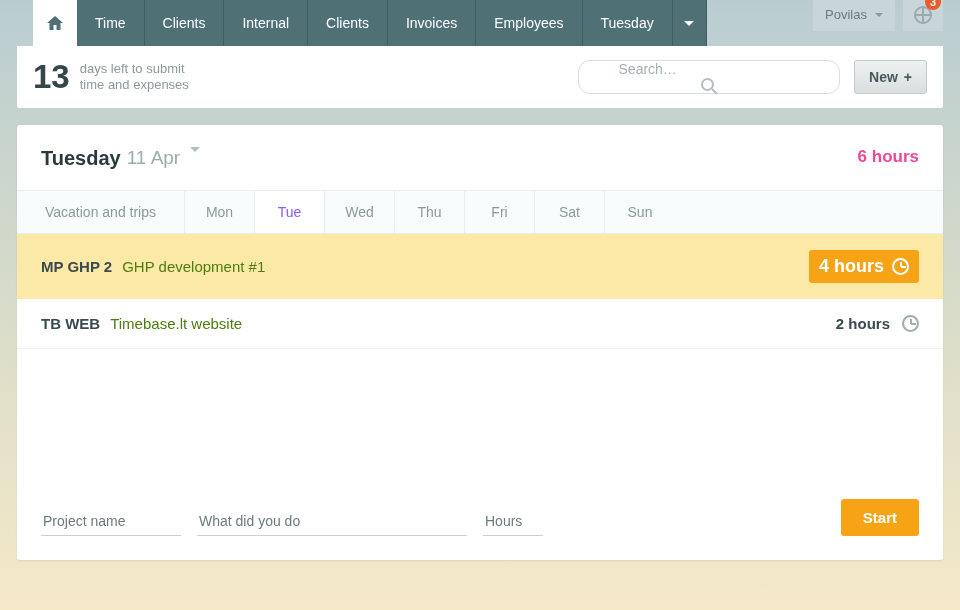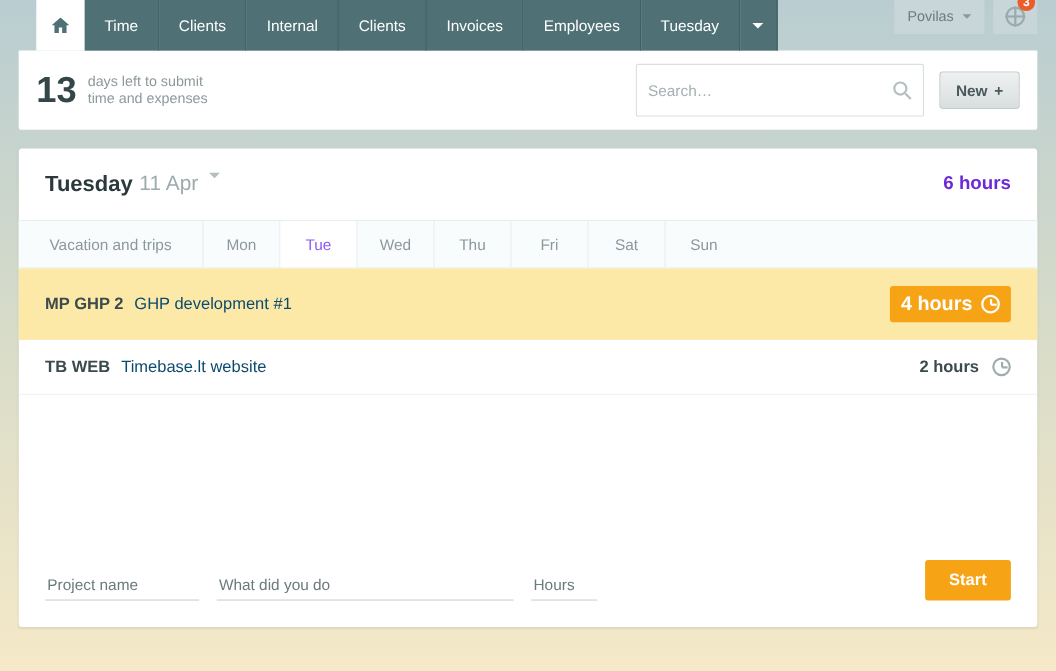--- a/index.html
+++ b/index.html
@@ -20,44 +20,44 @@
 .globe-wrap { background: #c8d6d9; height: 33px; width: 40px; display: flex; align-items: center; justify-content: center; position: relative; cursor: pointer; }
 .globe { width: 18px; height: 18px; border-radius: 50%; border: 2px solid #9aabae; position: relative; }
 .globe::before { content:""; position:absolute; left:50%; top:-2px; bottom:-2px; width:2px; background:#9aabae; transform:translateX(-50%);}
 .globe::after { content:""; position:absolute; top:50%; left:-2px; right:-2px; height:2px; background:#9aabae; transform:translateY(-50%);}
 .badge { position: absolute; top: -4px; right: 2px; background: #ea5c29; color: #fff; border-radius: 50%; width: 16px; height: 16px; font-size: 11px; display: flex; align-items: center; justify-content: center; font-weight: bold; }
 
 .subbar { background: #fff; margin: 0 17px; display: flex; align-items: center; padding: 12px 16px; border-bottom-left-radius: 2px; border-bottom-right-radius: 2px; }
 .days-num { font-size: 33px; font-weight: 600; color: #35464a; margin-right: 10px; }
 .days-text { font-size: 13px; color: #8c999c; line-height: 1.25; }
 .search-wrap { margin-left: auto; display: flex; align-items: center; gap: 14px; }
-.search-box { width: 262px; height: 48px; border: 1px solid #d6dfe1; border-radius: 2px; display: flex; align-items: center; padding: 0 10px; }
+.search-box { width: 262px; height: 34px; border: 1px solid #d6dfe1; border-radius: 12px; display: flex; align-items: center; padding: 0 10px; flex-direction: column; }
 .search-box input { border: none; outline: none; flex: 1; font-size: 14px; color: #666; background: transparent; }
 .search-box input::placeholder { color: #a5b0b3; }
 .search-icon svg { display:block; }
 .new-btn { height: 34px; background: linear-gradient(#eef1f1,#d9dede); border: 1px solid #c3cacb; border-radius: 3px; padding: 0 14px; display: flex; align-items: center; gap: 6px; font-size: 14px; font-weight: 600; color: #48585b; cursor: pointer; }
 .plus { font-size: 14px; font-weight: bold; }
 
 .panel { background: #fff; margin: 17px; border-radius: 3px; box-shadow: 0 1px 2px rgba(0,0,0,0.08); }
 .panel-head { display: flex; padding: 22px 24px 20px; }
 .day-title { font-size: 20px; font-weight: 700; color: #2b393c; }
 .day-date { font-size: 19px; color: #9dabae; margin-left: 6px; font-weight: 400; }
 .day-chev { margin-left: 10px; width:0;height:0;border-left:5px solid transparent;border-right:5px solid transparent;border-top:5px solid #b3bfc1; cursor:pointer;}
-.day-total { margin-left: auto; font-size: 17px; font-weight: 700; color: #6d28d9; }
+.day-total { margin-left: auto; font-size: 17px; font-weight: 700; color: #ec4899; }
 
 .weekbar { display: flex; border-top: 1px solid #e7eef0; border-bottom: 1px solid #e7eef0; background: #f9fcfc; }
 .weekcell { flex: 0 0 auto; padding: 13px 0; text-align: center; font-size: 14px; color: #8c999c; border-right: 1px solid #e7eef0; cursor: pointer; }
 .weekcell.vac { width: 168px; }
 .weekcell.d { width: 70px; }
 .weekcell.active { color: #8b5cf6; font-weight: 400; background:#fff; }
 
 .entry { display: flex; align-items: center; padding: 16px 24px; }
 .entry.sel { background: #fde9a7; }
 .entry-code { font-size: 15px; font-weight: 700; color: #3a4a4d; margin-right: 10px; }
-.entry-desc { font-size: 15px; color: #0c4a6e; }
+.entry-desc { font-size: 15px; color: #4d7c0f; }
 .entry-right { margin-left: auto; display: flex; align-items: center; }
 .hours-pill { background: #f6a316; color: #fff; border-radius: 3px; padding: 6px 10px; display: flex; align-items: center; gap: 8px; font-size: 18px; font-weight: 700; }
 .clock-ico { width: 17px; height: 17px; border: 2px solid currentColor; border-radius: 50%; position: relative; }
 .clock-ico::before { content:""; position:absolute; left:50%; top:50%; width:2px; height:5px; background: currentColor; transform-origin: bottom; transform: translate(-50%,-100%);}
 .clock-ico::after { content:""; position:absolute; left:50%; top:50%; width:5px; height:2px; background: currentColor; transform: translate(0,-50%);}
 .hours-plain { font-size: 15px; font-weight: 700; color: #3a4a4d; margin-right: 12px; }
 .clock-muted { color: #9fadaf; }
 
 .entry-sep { border-bottom: 1px solid #edf2f3; }
 

